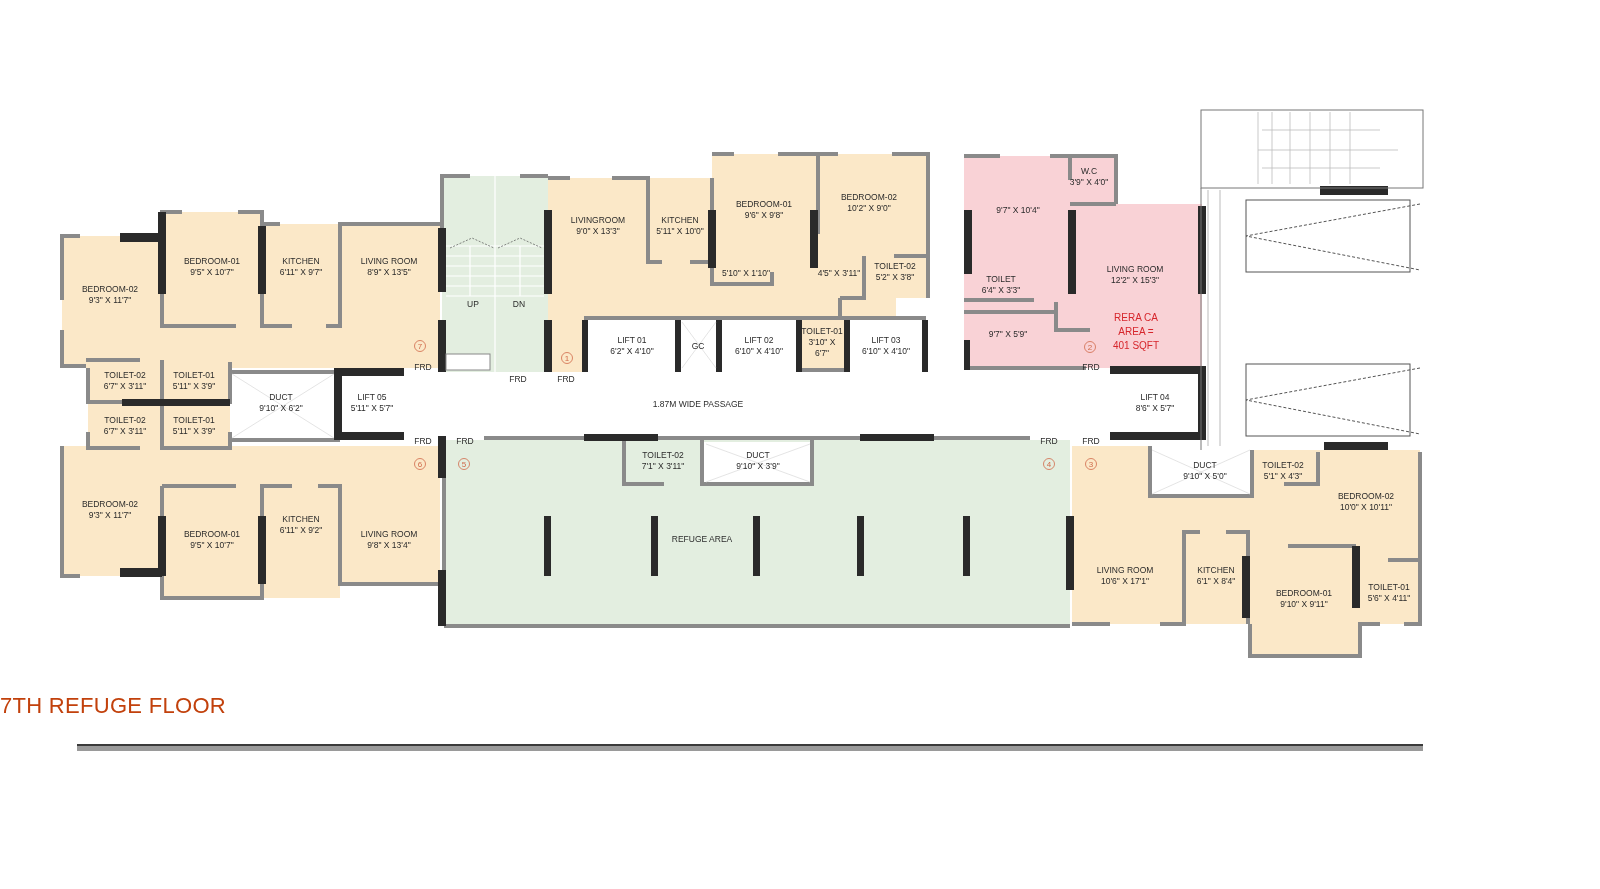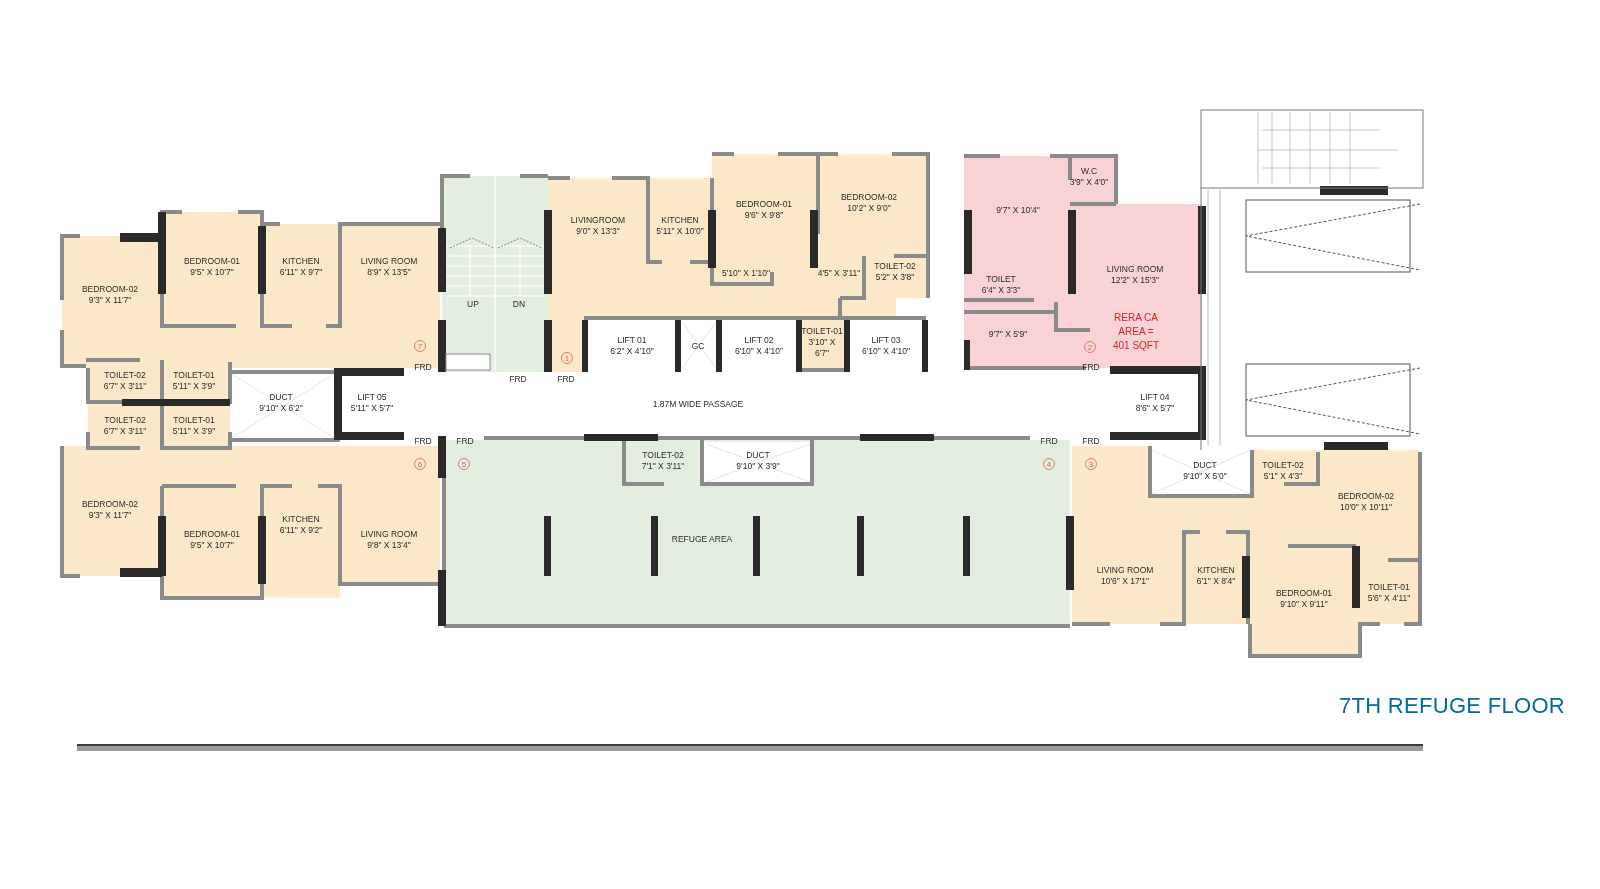--- a/index.html
+++ b/index.html
@@ -4,22 +4,22 @@
 <style>
   html, body { margin: 0; padding: 0; background: #ffffff; }
   body { width: 1600px; height: 889px; position: relative; overflow: hidden;
          font-family: "Liberation Sans", sans-serif; }
   #plan { position: absolute; left: 0; top: 0; width: 1600px; height: 889px; }
   .room-label { font-family: "Liberation Sans", sans-serif; font-size: 8.5px; fill: #2b2b2b; text-anchor: middle; }
   .rera { fill: #d6262c; font-size: 10px; }
   .unit-num { fill: none; stroke: #d06a4a; stroke-width: 0.8; }
   .unit-num-text { fill: #d06a4a; font-size: 8px; text-anchor: middle; font-family: "Liberation Sans", sans-serif; }
   .frd { font-size: 8.5px; fill: #2b2b2b; text-anchor: middle; font-family: "Liberation Sans", sans-serif; }
-  .title { position: absolute; left: 0; width: 1565px; top: 693px; text-align: right;
-           font-size: 22px; color: #0369a1; letter-spacing: 0.3px;
+  .title { position: absolute; left: 0; width: 1565px; top: 693px; text-align: left;
+           font-size: 22px; color: #c2410c; letter-spacing: 0.3px;
            font-family: "Liberation Sans", sans-serif; }
   .baseline { position: absolute; left: 77px; top: 744px; width: 1346px; height: 7px;
               background: #9a9a9a; border-top: 2px solid #3a3a3a; box-sizing: border-box; }
 </style>
 </head>
 <body>
 
 <svg id="plan" viewBox="0 0 1600 889" xmlns="http://www.w3.org/2000/svg">
 
   <g>

